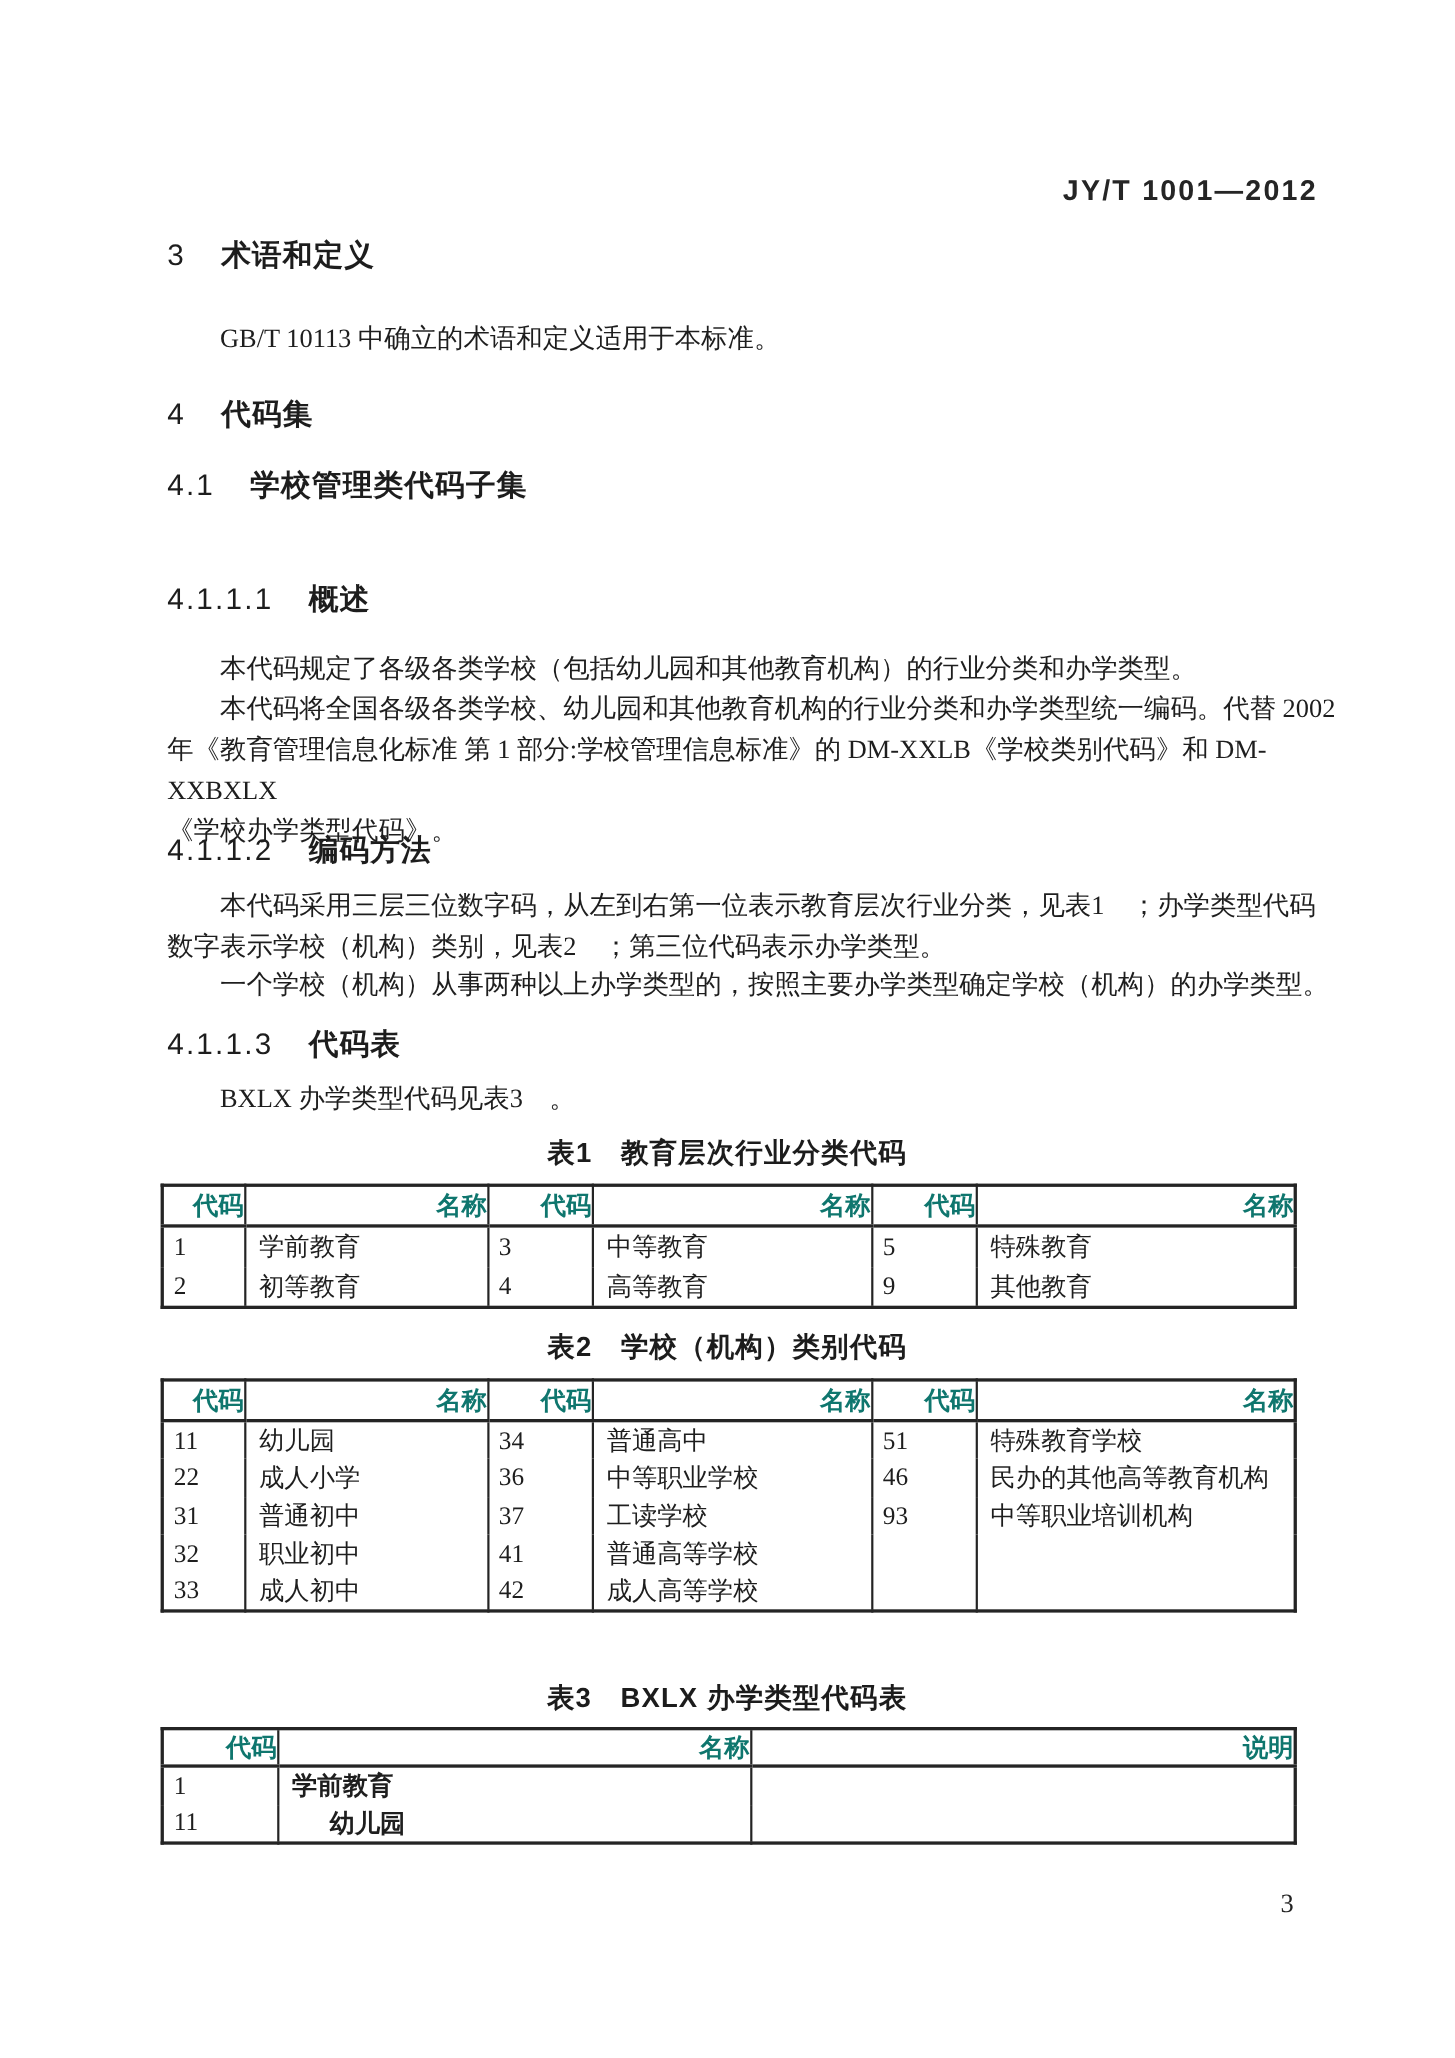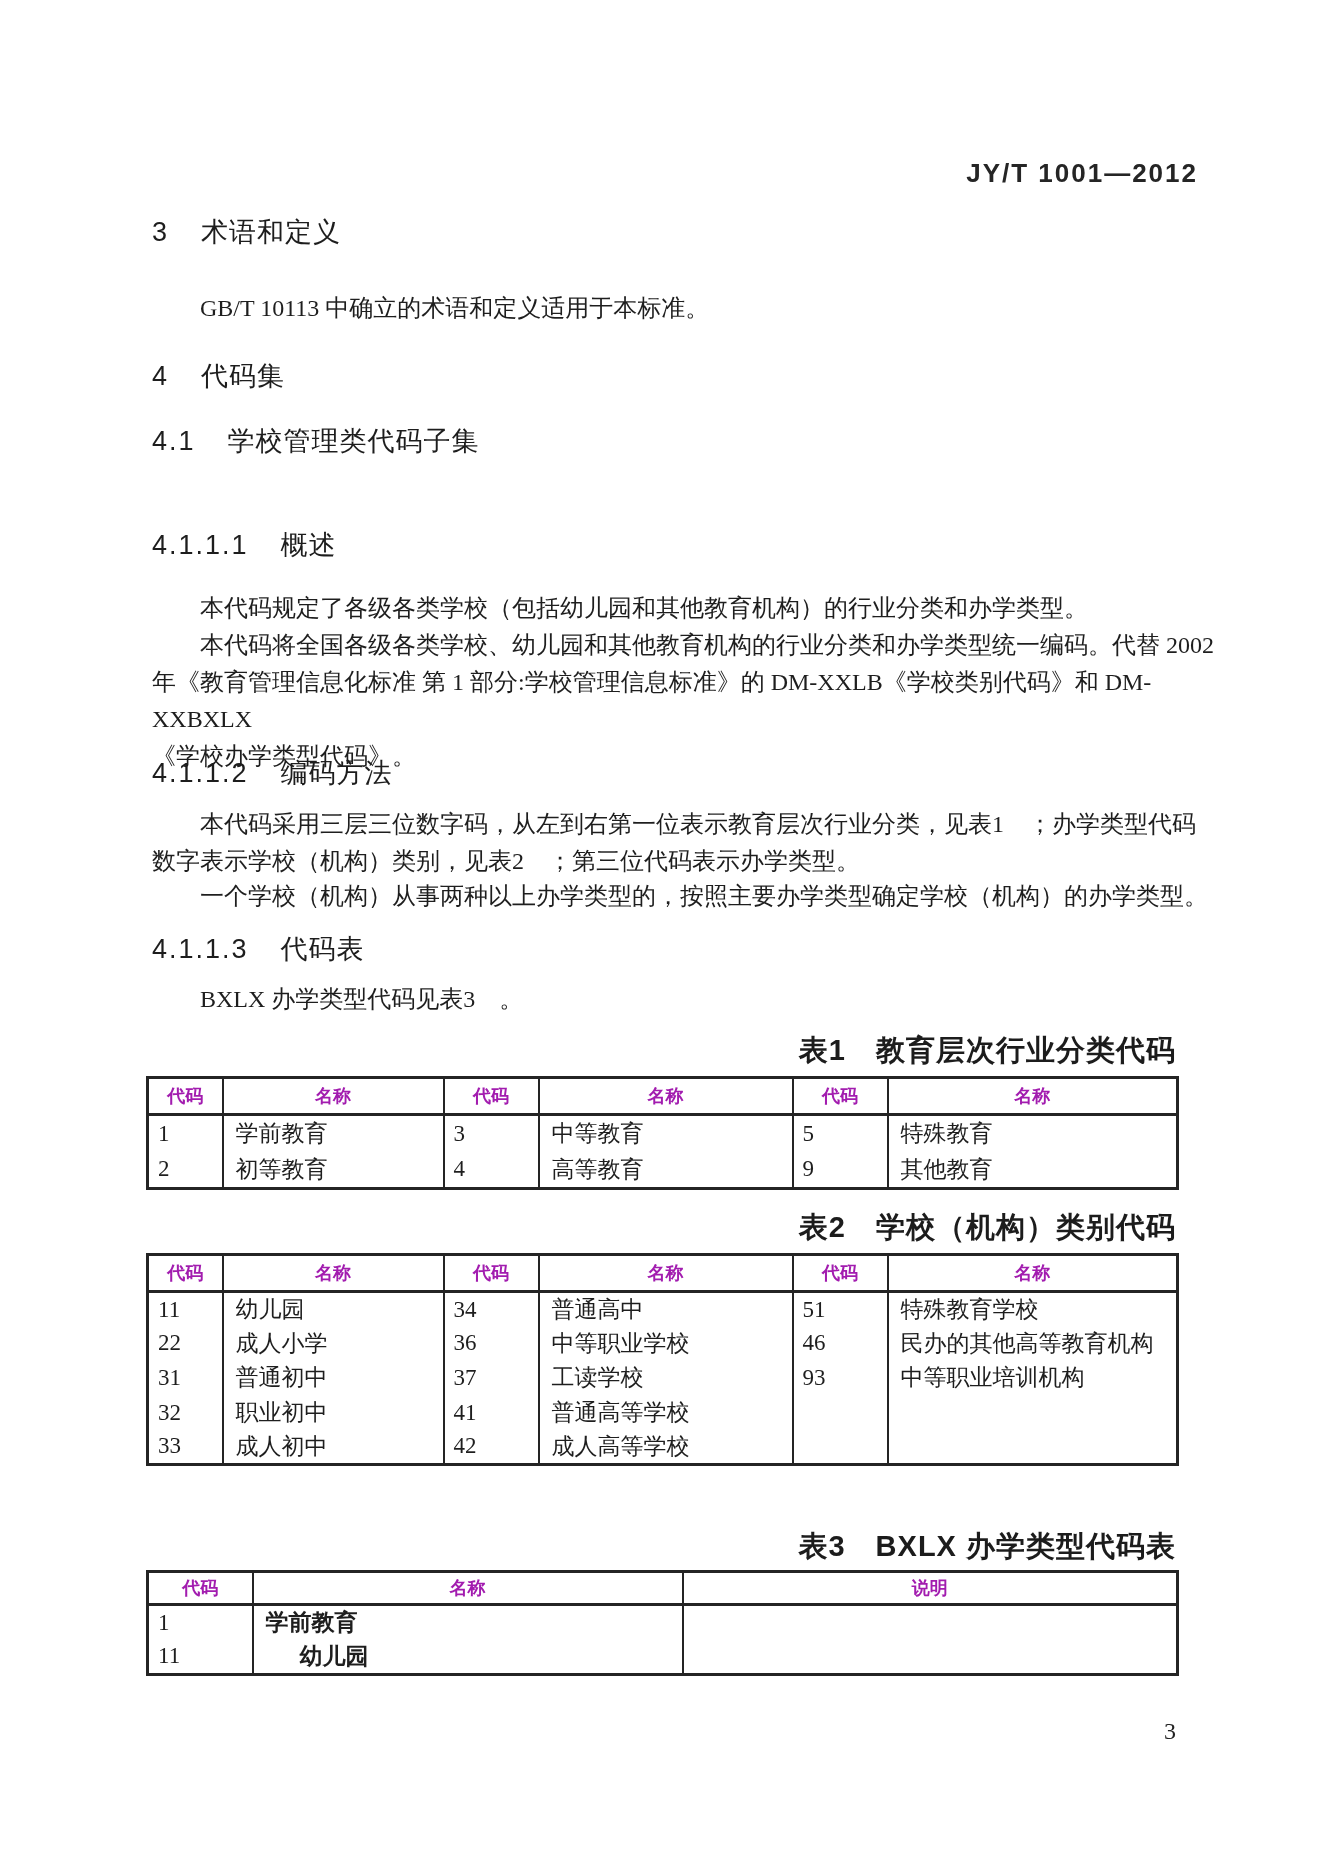--- a/index.html
+++ b/index.html
@@ -21,49 +21,49 @@
   }
   
   .hd{
     position:absolute;left:152px;
     display:flex;align-items:baseline;
     font-family:"Liberation Sans","DejaVu Sans",sans-serif;
     font-size:27px;line-height:32px;color:#1d1d1d;
     white-space:nowrap;
   }
   .hd .num{font-weight:500;letter-spacing:2px;margin-right:32px;}
-  .hd .ttl{font-weight:400;letter-spacing:1px;}
+  .hd .ttl{font-weight:700;letter-spacing:1px;}
   
   .para{
     position:absolute;left:152px;width:1080px;
     font-size:24px;line-height:37px;
     white-space:pre-line;
     text-align:left;color:#1e1e1e;
   }
   
   .cap{
     position:absolute;left:146px;width:1030px;
-    text-align:right;
-    font-family:"Liberation Sans","DejaVu Sans",sans-serif;
-    font-size:29px;font-weight:700;letter-spacing:1px;color:#1c1c1c;
+    text-align:center;
+    font-family:"Liberation Sans","DejaVu Sans",sans-serif;
+    font-size:25px;font-weight:700;letter-spacing:1px;color:#1c1c1c;
     white-space:pre;
   }
   
   table.tbl{
     position:absolute;left:146px;width:1030px;
     border-collapse:collapse;table-layout:fixed;
     border:3px solid #242424;
     background:#fff;
   }
   table.tbl th{
     font-family:"Liberation Sans","DejaVu Sans",sans-serif;
-    font-weight:700;font-size:18px;text-align:center;
+    font-weight:700;font-size:23px;text-align:right;
     border-left:2px solid #242424;border-right:2px solid #242424;
     border-bottom:3px solid #242424;
-    padding:0;color:#a21caf;
+    padding:0;color:#0f766e;
   }
   table.tbl td{
     font-family:"Liberation Serif","DejaVu Serif",serif;
     font-size:23px;vertical-align:middle;
     border-left:2px solid #242424;border-right:2px solid #242424;
     padding:0 0 0 12px;color:#1e1e1e;
   }
   table.tbl td.c-code{padding-left:9px;}
   table.tbl thead tr{height:37px;}
   #table1 tbody tr{height:37px;}

